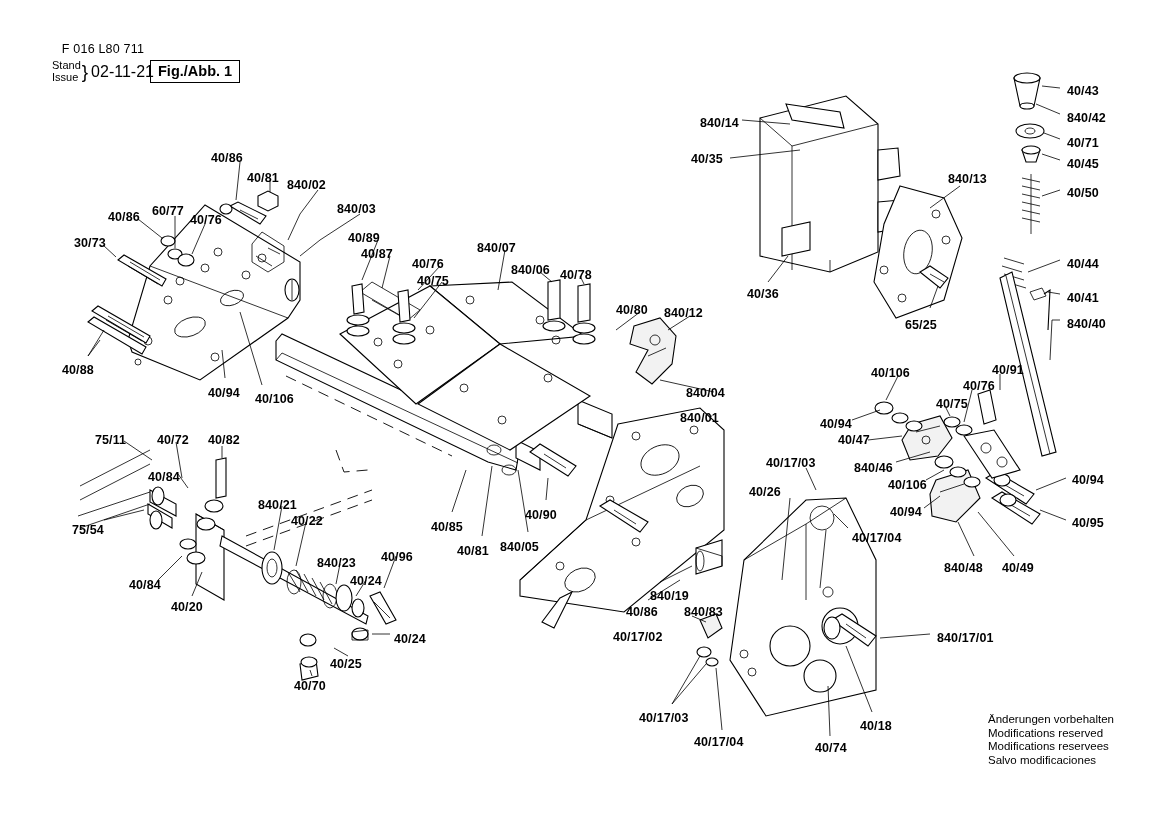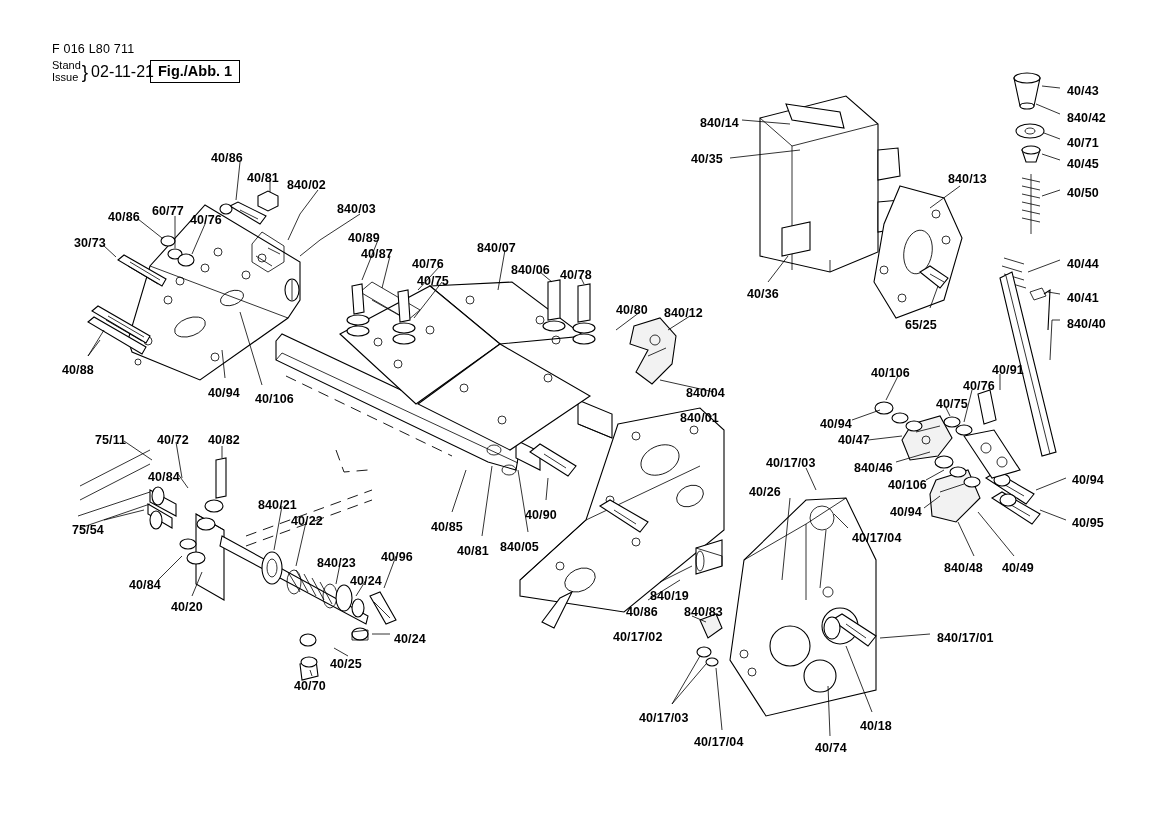--- a/index.html
+++ b/index.html
@@ -2,21 +2,21 @@
 <html><head>
 <meta charset="utf-8">
 <style>
   html,body{margin:0;padding:0;background:#ffffff;}
   body{width:1168px;height:825px;position:relative;overflow:hidden;
        font-family:"Liberation Sans",sans-serif;color:#000;}
   #sheet{position:absolute;left:0;top:0;width:1168px;height:825px;}
 
   
   .hdr{position:absolute;left:52px;top:42px;font-size:12px;line-height:14px;}
-  .hdr .code{font-size:12.5px;letter-spacing:.2px;}
+  .hdr .code{font-size:12.5px;letter-spacing:.2px;text-align:center;}
   .hdr .si{margin-top:4px;display:flex;align-items:center;}
   .hdr .si .labels{font-size:11px;line-height:11.5px;}
   .hdr .si .brace{font-size:19px;line-height:19px;margin:0 3px 0 1px;}
   .hdr .si .date{font-size:16px;}
   .figbox{position:absolute;left:150px;top:60px;border:1.6px solid #000;
           padding:2px 7px 3px 7px;font-size:14.5px;font-weight:bold;}
 
   
   .footer{position:absolute;left:988px;top:713px;font-size:11.5px;line-height:13.6px;}
 
@@ -40,20 +40,26 @@
       <div class="labels">
         <div>Stand</div>
         <div>Issue</div>
       </div>
       <div class="brace">}</div>
       <div class="date">02-11-21</div>
     </div>
   </div>
   <div class="figbox">Fig./Abb. 1</div>
 
+  <div class="footer">
+    <div>Änderungen vorbehalten</div>
+    <div>Modifications reserved</div>
+    <div>Modifications reservees</div>
+    <div>Salvo modificaciones</div>
+  </div>
 
   <svg viewBox="0 0 1168 825">
 
     <g>
       <path class="part" d="M205 205 L300 262 L300 300 L288 318 L200 380 L132 352 L128 340 L150 266 Z"></path>
       <path class="thin" d="M150 266 L288 318"></path>
       <ellipse class="thin" cx="190" cy="327" rx="16" ry="9" transform="rotate(-20 190 327)"></ellipse>
       <ellipse class="thin" cx="232" cy="298" rx="12" ry="7" transform="rotate(-20 232 298)"></ellipse>
       <circle class="thin" cx="168" cy="300" r="4"></circle>
       <circle class="thin" cx="180" cy="281" r="4"></circle>

